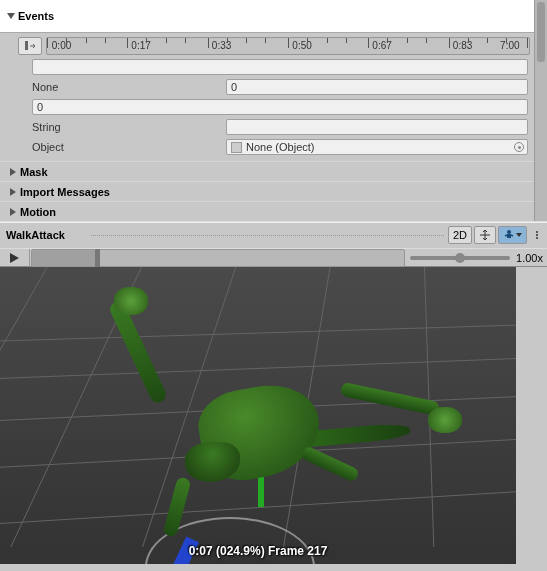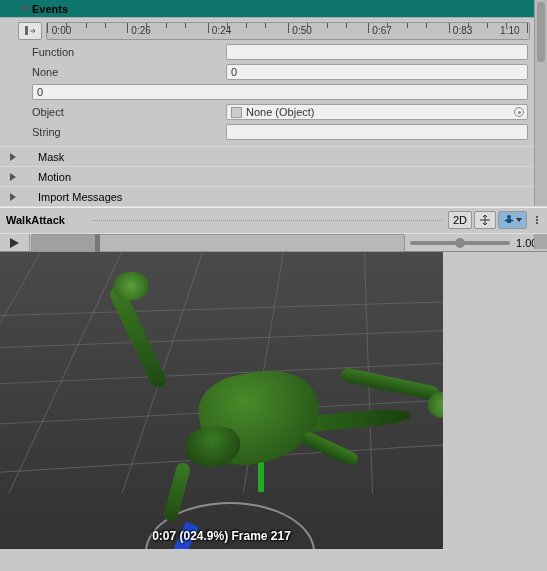--- a/index.html
+++ b/index.html
@@ -1,20 +1,20 @@
 <!DOCTYPE html>
 <html><head>
 <meta charset="utf-8">
 <style>
 * { margin: 0; padding: 0; box-sizing: border-box; font-family: Arial, sans-serif; font-size: 11px; }
 body { width: 547px; height: 571px; background: #c8c8c8; color: #000; overflow: hidden; }
 
 .section-header {
-  display: flex; align-items: center; height: 18px; padding-left: 20px;
-  background: #0f766e; border-bottom: 1px solid #aaa;
+  display: flex; align-items: center; height: 33px; padding-left: 6px;
+  background: #ffffff; border-bottom: 1px solid #aaa;
 }
 .foldout { width: 10px; height: 10px; display: inline-flex; align-items: center; justify-content: center; }
 .foldout svg { display: block; }
 .section-header .label { margin-left: 2px; font-weight: bold; }
 
 .events-body { background: #c8c8c8; padding: 2px 0 4px 0; }
 .events-timeline-row { display: flex; align-items: center; height: 22px; padding: 0 4px 0 18px; gap: 4px; }
 .add-event-btn {
   width: 24px; height: 18px; background: #e4e4e4; border: 1px solid #969696;
   border-radius: 2px; display: flex; align-items: center; justify-content: center;
@@ -41,21 +41,21 @@
   position: absolute; right: 3px; top: 50%; transform: translateY(-50%);
   width: 10px; height: 10px; border: 1px solid #888; border-radius: 50%;
   display: flex; align-items: center; justify-content: center;
 }
 .object-picker::after { content: ""; width: 3px; height: 3px; background: #888; border-radius: 50%; }
 
 .collapsed-section {
   display: flex; align-items: center; height: 20px; padding-left: 8px;
   background: #c8c8c8; border-top: 1px solid #d6d6d6;
 }
-.collapsed-section .label { margin-left: 20px; }
+.collapsed-section .label { margin-left: 2px; font-weight: bold; }
 
 .preview-header {
   display: flex; align-items: center; height: 28px; padding: 0 6px;
   background: #c8c8c8; border-top: 1px solid #ddd; border-bottom: 1px solid #ddd;
   position: relative;
 }
 .preview-header::before {
   content: ""; position: absolute; top: 0; left: 0; right: 0; height: 1px;
   background: #eee;
 }
@@ -83,21 +83,21 @@
   position: relative; margin: 0 1px; border-radius: 2px;
 }
 .scrubber-fill { position: absolute; left: 0; top: 0; bottom: 0; width: 17%; background: #a0a0a0; }
 .scrubber-handle { position: absolute; left: 17%; top: -1px; bottom: -1px; width: 5px; background: #777; border-radius: 1px; }
 .speed-area { display: flex; align-items: center; padding: 0 4px; gap: 2px; }
 .speed-slider { width: 100px; height: 4px; background: #888; border-radius: 2px; position: relative; }
 .speed-knob { position: absolute; left: 50%; top: 50%; transform: translate(-50%,-50%); width: 10px; height: 10px; background: #888; border-radius: 50%; }
 .speed-label { margin-left: 4px; color: #000; font-size: 11px; }
 
 .viewport {
-  width: 443px; height: 297px; background: #383838; position: relative; overflow: hidden;
+  width: 516px; height: 297px; background: #383838; position: relative; overflow: hidden;
 }
 .floor {
   position: absolute; left: 0; right: 0; top: 0; bottom: 0;
   background:
     linear-gradient(180deg, rgba(75,75,75,0.95) 0%, rgba(50,50,50,0.95) 100%);
 }
 .grid-svg { position: absolute; inset: 0; }
 .gizmo-circle {
   position: absolute; left: 145px; top: 430px; width: 170px; height: 100px;
   border: 2px solid rgba(200,200,200,0.6); border-radius: 50%; transform: translate(0,-180px);
@@ -175,105 +175,104 @@
             <polyline points="9,4 11,6 9,8" fill="none" stroke="#666" stroke-width="1"></polyline>
           </svg>
       </div>
       <div class="timeline-ruler">
         <span class="ruler-tick major" style="left:0%"></span>
           <span class="ruler-label" style="left:1%">0:00</span>
         <span class="ruler-tick minor" style="left:4%"></span>
           <span class="ruler-tick minor" style="left:8%"></span>
           <span class="ruler-tick minor" style="left:12%"></span>
         <span class="ruler-tick major" style="left:16.6%"></span>
-          <span class="ruler-label" style="left:17.5%">0:26</span>
+          <span class="ruler-label" style="left:17.5%">0:17</span>
         <span class="ruler-tick minor" style="left:20.6%"></span>
           <span class="ruler-tick minor" style="left:24.6%"></span>
           <span class="ruler-tick minor" style="left:28.6%"></span>
         <span class="ruler-tick major" style="left:33.3%"></span>
-          <span class="ruler-label" style="left:34.2%">0:24</span>
+          <span class="ruler-label" style="left:34.2%">0:33</span>
         <span class="ruler-tick minor" style="left:37.3%"></span>
           <span class="ruler-tick minor" style="left:41.3%"></span>
           <span class="ruler-tick minor" style="left:45.3%"></span>
         <span class="ruler-tick major" style="left:50%"></span>
           <span class="ruler-label" style="left:50.9%">0:50</span>
         <span class="ruler-tick minor" style="left:54%"></span>
           <span class="ruler-tick minor" style="left:58%"></span>
           <span class="ruler-tick minor" style="left:62%"></span>
         <span class="ruler-tick major" style="left:66.6%"></span>
           <span class="ruler-label" style="left:67.5%">0:67</span>
         <span class="ruler-tick minor" style="left:70.6%"></span>
           <span class="ruler-tick minor" style="left:74.6%"></span>
           <span class="ruler-tick minor" style="left:78.6%"></span>
         <span class="ruler-tick major" style="left:83.3%"></span>
           <span class="ruler-label" style="left:84.2%">0:83</span>
         <span class="ruler-tick minor" style="left:87.3%"></span>
           <span class="ruler-tick minor" style="left:91.3%"></span>
           <span class="ruler-tick minor" style="left:95.3%"></span>
         <span class="ruler-tick major" style="left:99.5%"></span>
-          <span class="ruler-label" style="left:94%">1:10</span>
-      </div>
-    </div>
-
-    <div class="prop-row">
-      <span class="prop-label">Function</span>
+          <span class="ruler-label" style="left:94%">7:00</span>
+      </div>
+    </div>
+
+    <div class="prop-row">
       <div class="prop-field">
           <span></span>
         </div>
     </div>
     <div class="prop-row">
       <span class="prop-label">None</span>
       <div class="prop-field">
           <span>0</span>
         </div>
     </div>
     <div class="prop-row">
       <div class="prop-field">
           <span>0</span>
+        </div>
+    </div>
+    <div class="prop-row">
+      <span class="prop-label">String</span>
+      <div class="prop-field">
+          <span></span>
         </div>
     </div>
     <div class="prop-row">
       <span class="prop-label">Object</span>
       <div class="prop-field object-field">
         <span class="object-thumb"></span>
         <span>None (Object)</span>
         <span class="object-picker"></span>
       </div>
     </div>
-    <div class="prop-row">
-      <span class="prop-label">String</span>
-      <div class="prop-field">
-          <span></span>
-        </div>
-    </div>
   </div>
 
   <div class="collapsed-section">
     <span class="foldout">
         <svg width="8" height="8" viewBox="0 0 8 8">
           <polygon points="1,0 7,4 1,8" fill="#555"></polygon>
         </svg>
       </span>
     <span class="label">Mask</span>
   </div>
   <div class="collapsed-section">
     <span class="foldout">
         <svg width="8" height="8" viewBox="0 0 8 8">
           <polygon points="1,0 7,4 1,8" fill="#555"></polygon>
         </svg>
       </span>
-    <span class="label">Motion</span>
+    <span class="label">Import Messages</span>
   </div>
   <div class="collapsed-section">
     <span class="foldout">
         <svg width="8" height="8" viewBox="0 0 8 8">
           <polygon points="1,0 7,4 1,8" fill="#555"></polygon>
         </svg>
       </span>
-    <span class="label">Import Messages</span>
+    <span class="label">Motion</span>
   </div>
 </div>
 
 <div class="scrollbar-spacer"></div>
 
 <div class="preview-header">
   <span class="clip-name">WalkAttack</span>
   <span style="flex:1;height:1px;background:repeating-linear-gradient(90deg,#999 0,#999 1px,transparent 1px,transparent 2px);margin:0 4px;"></span>
   <div class="header-btns">
     <div class="hdr-btn">

